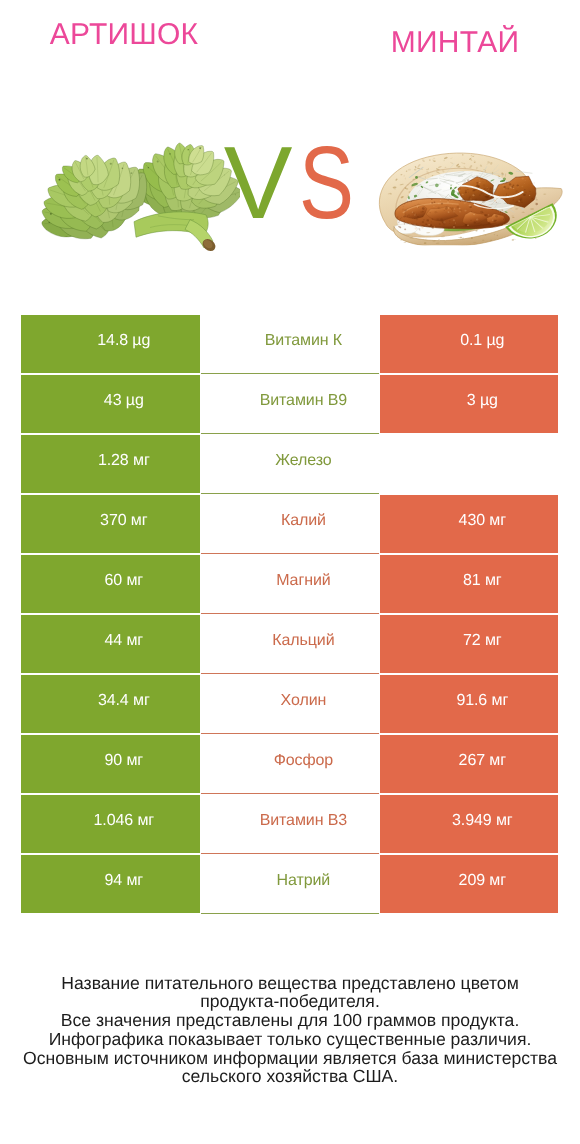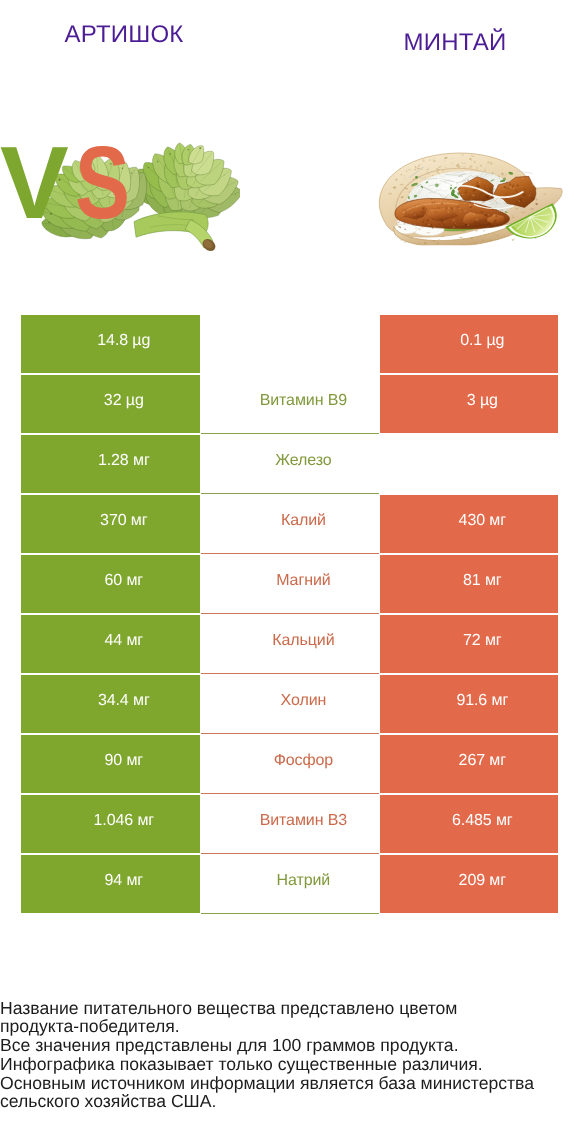--- a/index.html
+++ b/index.html
@@ -1,43 +1,43 @@
 <!DOCTYPE html>
 <html><head>
 <meta charset="utf-8">
 <style>
   html,body{margin:0;padding:0;}
   body{width:580px;height:1144px;background:#fff;font-family:"Liberation Sans",sans-serif;
        -webkit-font-smoothing:antialiased;text-rendering:geometricPrecision;}
   .page{position:relative;width:580px;height:1144px;overflow:hidden;}
   .titles{position:absolute;left:0;top:0;width:580px;height:72px;}
-  .title{position:absolute;top:21px;font-size:24px;color:#4c1d95;letter-spacing:0.2px;text-align:center;line-height:28px;}
+  .title{position:absolute;top:21px;font-size:30px;color:#ec4899;letter-spacing:0.2px;text-align:center;line-height:28px;}
   .title.left{left:24px;width:200px;}
   .title.right{left:355px;width:200px;margin-top:8px;}
-  .vs{position:absolute;left:0;top:131px;width:580px;text-align:left;font-size:103px;line-height:103px;font-weight:700;}
+  .vs{position:absolute;left:0;top:131px;width:580px;text-align:center;font-size:103px;line-height:103px;font-weight:400;}
   .vs .v{display:inline-block;margin-right:6px;}
   .vs .s{display:inline-block;transform:scaleX(0.80);transform-origin:left center;margin-right:-11px;}
   .vs .v{color:#7da72e;}
   .vs .s{color:#e2694a;}
   .art-left{position:absolute;left:38px;top:138px;width:202px;height:115px;transform:scale(1.0,0.973);transform-origin:0 0;}
   .art-right{position:absolute;left:370px;top:150px;width:200px;height:112px;transform:scale(1.02,0.85);transform-origin:0 0;}
 
   .table{position:absolute;left:21px;top:314.5px;width:537px;}
   .row{position:relative;height:60px;}
   .cell{position:absolute;top:0;height:58.2px;display:flex;align-items:center;justify-content:center;
         font-size:16px;font-weight:400;letter-spacing:-0.1px;box-sizing:border-box;line-height:15px;padding-left:27px;}
   .cell>span{display:block;transform:translateY(-3px);}
   .c-left{left:0;width:178.6px;color:#fff;background:#7fa72e;}
   .c-mid{left:179.6px;width:178.6px;background:#ffffff;}
   .c-mid:after{content:"";position:absolute;left:0;right:0;top:58.7px;height:1px;background:currentColor;opacity:0.92;}
   .c-right{left:358.6px;width:178.4px;color:#fff;background:#e2694a;}
   .win-left .c-mid{color:#80993c;}
   .win-right .c-mid{color:#cb6a4b;}
 
-  .footer{position:absolute;left:0;top:973.5px;width:580px;text-align:left;font-size:17.6px;color:#1c1c1c;line-height:18.75px;margin-top:25px;}
+  .footer{position:absolute;left:0;top:973.5px;width:580px;text-align:center;font-size:17.6px;color:#1c1c1c;line-height:18.75px;}
 </style>
 </head>
 <body>
 
 <div class="page">
   <div class="titles">
     <div class="title left">АРТИШОК</div>
     <div class="title right">МИНТАЙ</div>
   </div>
   <div class="art-left"><svg viewBox="0 0 202 118" width="202" height="118" xmlns="http://www.w3.org/2000/svg">
@@ -912,27 +912,30 @@
             <path d="M-27 0 L27 0" stroke="#6cab25" stroke-width="1.2"></path>
           </g>
         </g>
       </svg></div>
   <div class="vs"><span class="v">V</span><span class="s">S</span></div>
   <div class="table" id="table">
       <div class="row win-left">
         <div class="cell c-left">
           <span>14.8 µg</span>
         </div>
+        <div class="cell c-mid">
+          <span>Витамин К</span>
+        </div>
         <div class="cell c-right">
           <span>0.1 µg</span>
         </div>
       </div>
       <div class="row win-left">
         <div class="cell c-left">
-          <span>32 µg</span>
+          <span>43 µg</span>
         </div>
         <div class="cell c-mid">
           <span>Витамин B9</span>
         </div>
         <div class="cell c-right">
           <span>3 µg</span>
         </div>
       </div>
       <div class="row win-left">
         <div class="cell c-left">
@@ -998,21 +1001,21 @@
         </div>
       </div>
       <div class="row win-right">
         <div class="cell c-left">
           <span>1.046 мг</span>
         </div>
         <div class="cell c-mid">
           <span>Витамин B3</span>
         </div>
         <div class="cell c-right">
-          <span>6.485 мг</span>
+          <span>3.949 мг</span>
         </div>
       </div>
       <div class="row win-left">
         <div class="cell c-left">
           <span>94 мг</span>
         </div>
         <div class="cell c-mid">
           <span>Натрий</span>
         </div>
         <div class="cell c-right">

